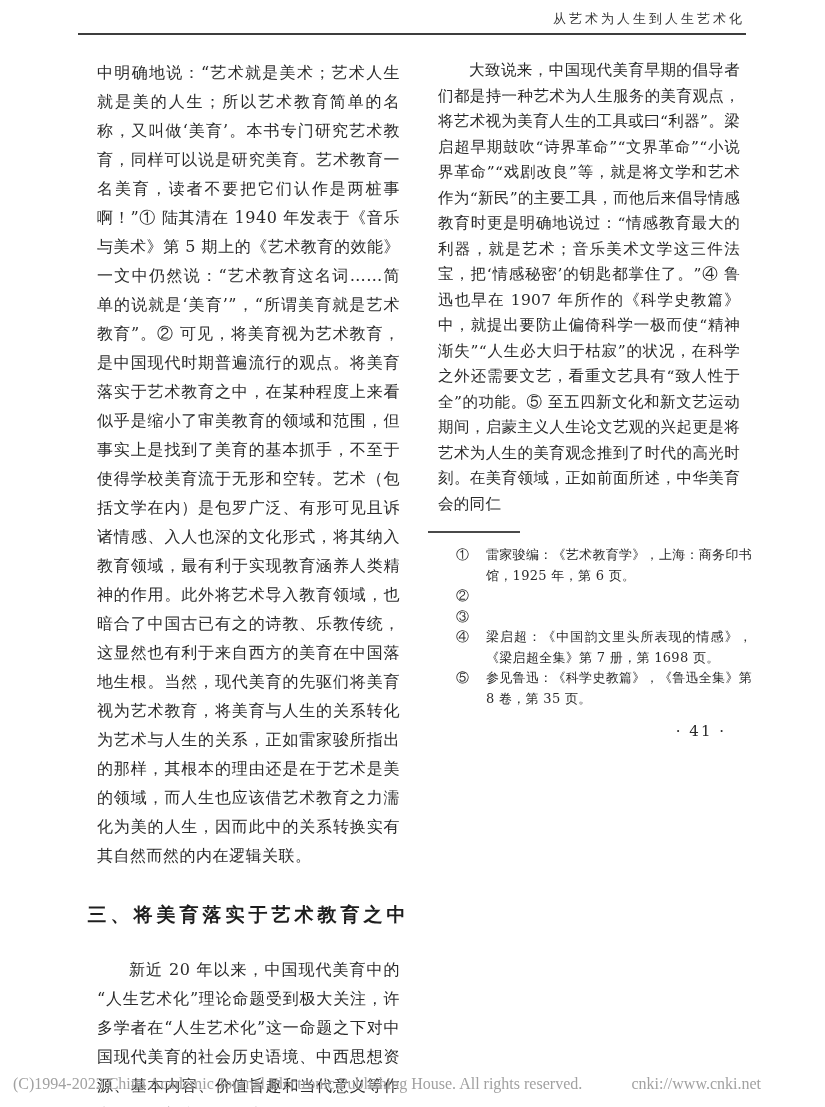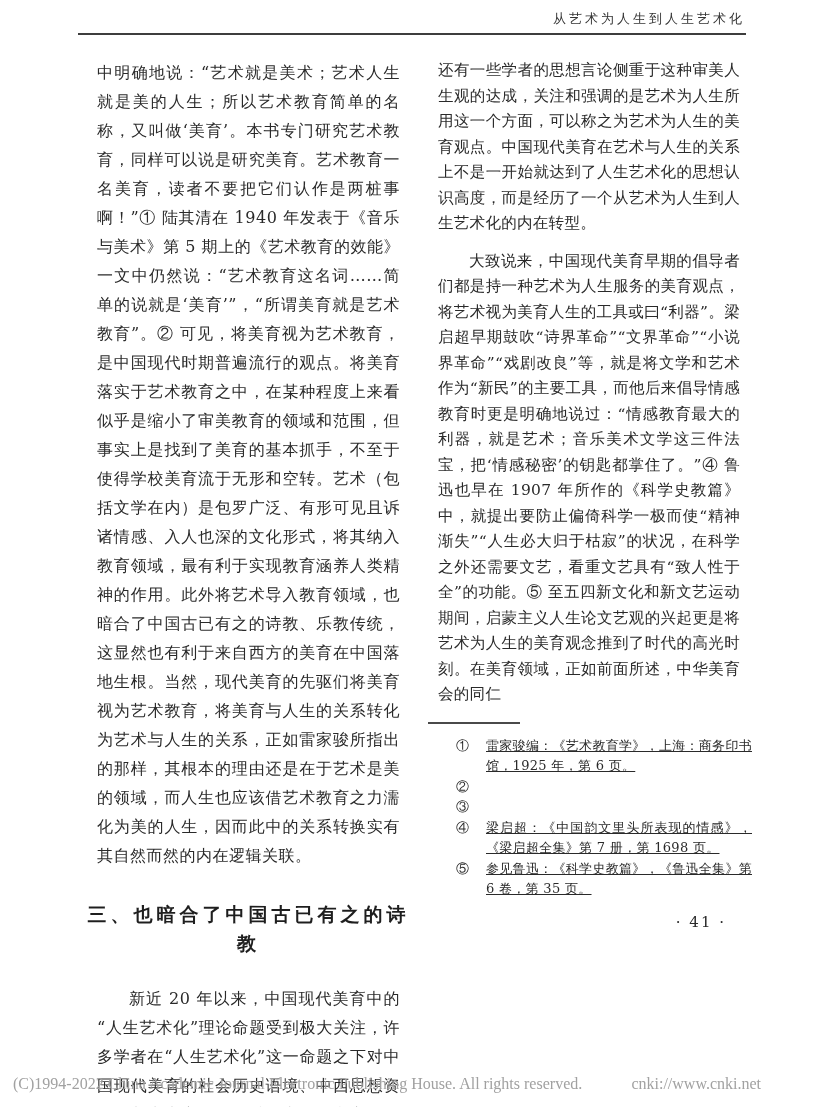--- a/index.html
+++ b/index.html
@@ -84,21 +84,20 @@
     padding-left: 30px;
     text-align: justify;
   }
   .fn-marker {
     flex: none;
     width: 30px;
     font-size: 13px;
   }
   .fn-text {
     flex: 1;
-    text-decoration: underline;
   }
   .page-number {
     text-align: right;
     padding-right: 26px;
     font-size: 15px;
     letter-spacing: 2px;
     margin-top: 10px;
     color: #2a2a2a;
   }
   .footer {
@@ -123,26 +122,25 @@
 <body>
 
 <div class="page">
 
   <div class="running-title">从艺术为人生到人生艺术化</div>
 
   <div class="header-rule"></div>
 
   <div class="column col-left">
     <p class="para">中明确地说：“艺术就是美术；艺术人生就是美的人生；所以艺术教育简单的名称，又叫做‘美育’。本书专门研究艺术教育，同样可以说是研究美育。艺术教育一名美育，读者不要把它们认作是两桩事啊！”① 陆其清在 1940 年发表于《音乐与美术》第 5 期上的《艺术教育的效能》一文中仍然说：“艺术教育这名词……简单的说就是‘美育’”，“所谓美育就是艺术教育”。② 可见，将美育视为艺术教育，是中国现代时期普遍流行的观点。将美育落实于艺术教育之中，在某种程度上来看似乎是缩小了审美教育的领域和范围，但事实上是找到了美育的基本抓手，不至于使得学校美育流于无形和空转。艺术（包括文学在内）是包罗广泛、有形可见且诉诸情感、入人也深的文化形式，将其纳入教育领域，最有利于实现教育涵养人类精神的作用。此外将艺术导入教育领域，也暗合了中国古已有之的诗教、乐教传统，这显然也有利于来自西方的美育在中国落地生根。当然，现代美育的先驱们将美育视为艺术教育，将美育与人生的关系转化为艺术与人生的关系，正如雷家骏所指出的那样，其根本的理由还是在于艺术是美的领域，而人生也应该借艺术教育之力濡化为美的人生，因而此中的关系转换实有其自然而然的内在逻辑关联。</p>
-    <h2 class="section-heading">三、也暗合了中国古已有之的诗教</h2>
+    <h2 class="section-heading">三、将美育落实于艺术教育之中</h2>
     <p class="para indent">新近 20 年以来，中国现代美育中的“人生艺术化”理论命题受到极大关注，许多学者在“人生艺术化”这一命题之下对中国现代美育的社会历史语境、中西思想资源、基本内容、价值旨趣和当代意义等作出了极具新意的再思考、再阐发，不仅在现代美育研究方面作出了新的理论开拓与整合，对当代美育话语建构也深有启示与参考价值。③ 然而，如若仔细加以分析，人生艺术化似乎还不能完全概括现代美育对于艺术与人生关系的思考，人生艺术化侧重于人生的理想境界，强调的是一种审美的人生状态，与此相对，</p>
   </div>
 
   <div class="column col-right">
-    <p class="para">还有一些学者的思想言论侧重于这种审美人生观的达成，关注和强调的是艺术为人生所用这一个方面，可以称之为艺术为人生的美育观点。中国现代美育在艺术与人生的关系上不是一开始就达到了人生艺术化的思想认识高度，而是经历了一个从艺术为人生到人生艺术化的内在转型。</p>
     <p class="para indent">大致说来，中国现代美育早期的倡导者们都是持一种艺术为人生服务的美育观点，将艺术视为美育人生的工具或曰“利器”。梁启超早期鼓吹“诗界革命”“文界革命”“小说界革命”“戏剧改良”等，就是将文学和艺术作为“新民”的主要工具，而他后来倡导情感教育时更是明确地说过：“情感教育最大的利器，就是艺术；音乐美术文学这三件法宝，把‘情感秘密’的钥匙都掌住了。”④ 鲁迅也早在 1907 年所作的《科学史教篇》中，就提出要防止偏倚科学一极而使“精神渐失”“人生必大归于枯寂”的状况，在科学之外还需要文艺，看重文艺具有“致人性于全”的功能。⑤ 至五四新文化和新文艺运动期间，启蒙主义人生论文艺观的兴起更是将艺术为人生的美育观念推到了时代的高光时刻。在美育领域，正如前面所述，中华美育会的同仁</p>
 
     <div class="footnote-block">
       <div class="footnote-separator"></div>
 
       <div class="footnote">
         <span class="fn-marker">①</span>
         <span class="fn-text">雷家骏编：《艺术教育学》，上海：商务印书馆，1925 年，第 6 页。</span>
       </div>
       <div class="footnote">
@@ -150,21 +148,21 @@
       </div>
       <div class="footnote">
         <span class="fn-marker">③</span>
       </div>
       <div class="footnote">
         <span class="fn-marker">④</span>
         <span class="fn-text">梁启超：《中国韵文里头所表现的情感》，《梁启超全集》第 7 册，第 1698 页。</span>
       </div>
       <div class="footnote">
         <span class="fn-marker">⑤</span>
-        <span class="fn-text">参见鲁迅：《科学史教篇》，《鲁迅全集》第 6 卷，第 35 页。</span>
+        <span class="fn-text">参见鲁迅：《科学史教篇》，《鲁迅全集》第 8 卷，第 35 页。</span>
       </div>
     </div>
 
     <div class="page-number">· 41 ·</div>
   </div>
 
   <div class="footer">
     <span>(C)1994-2022 China Academic Journal Electronic Publishing House. All rights reserved.</span>
     <a href="#">cnki://www.cnki.net</a>
   </div>

